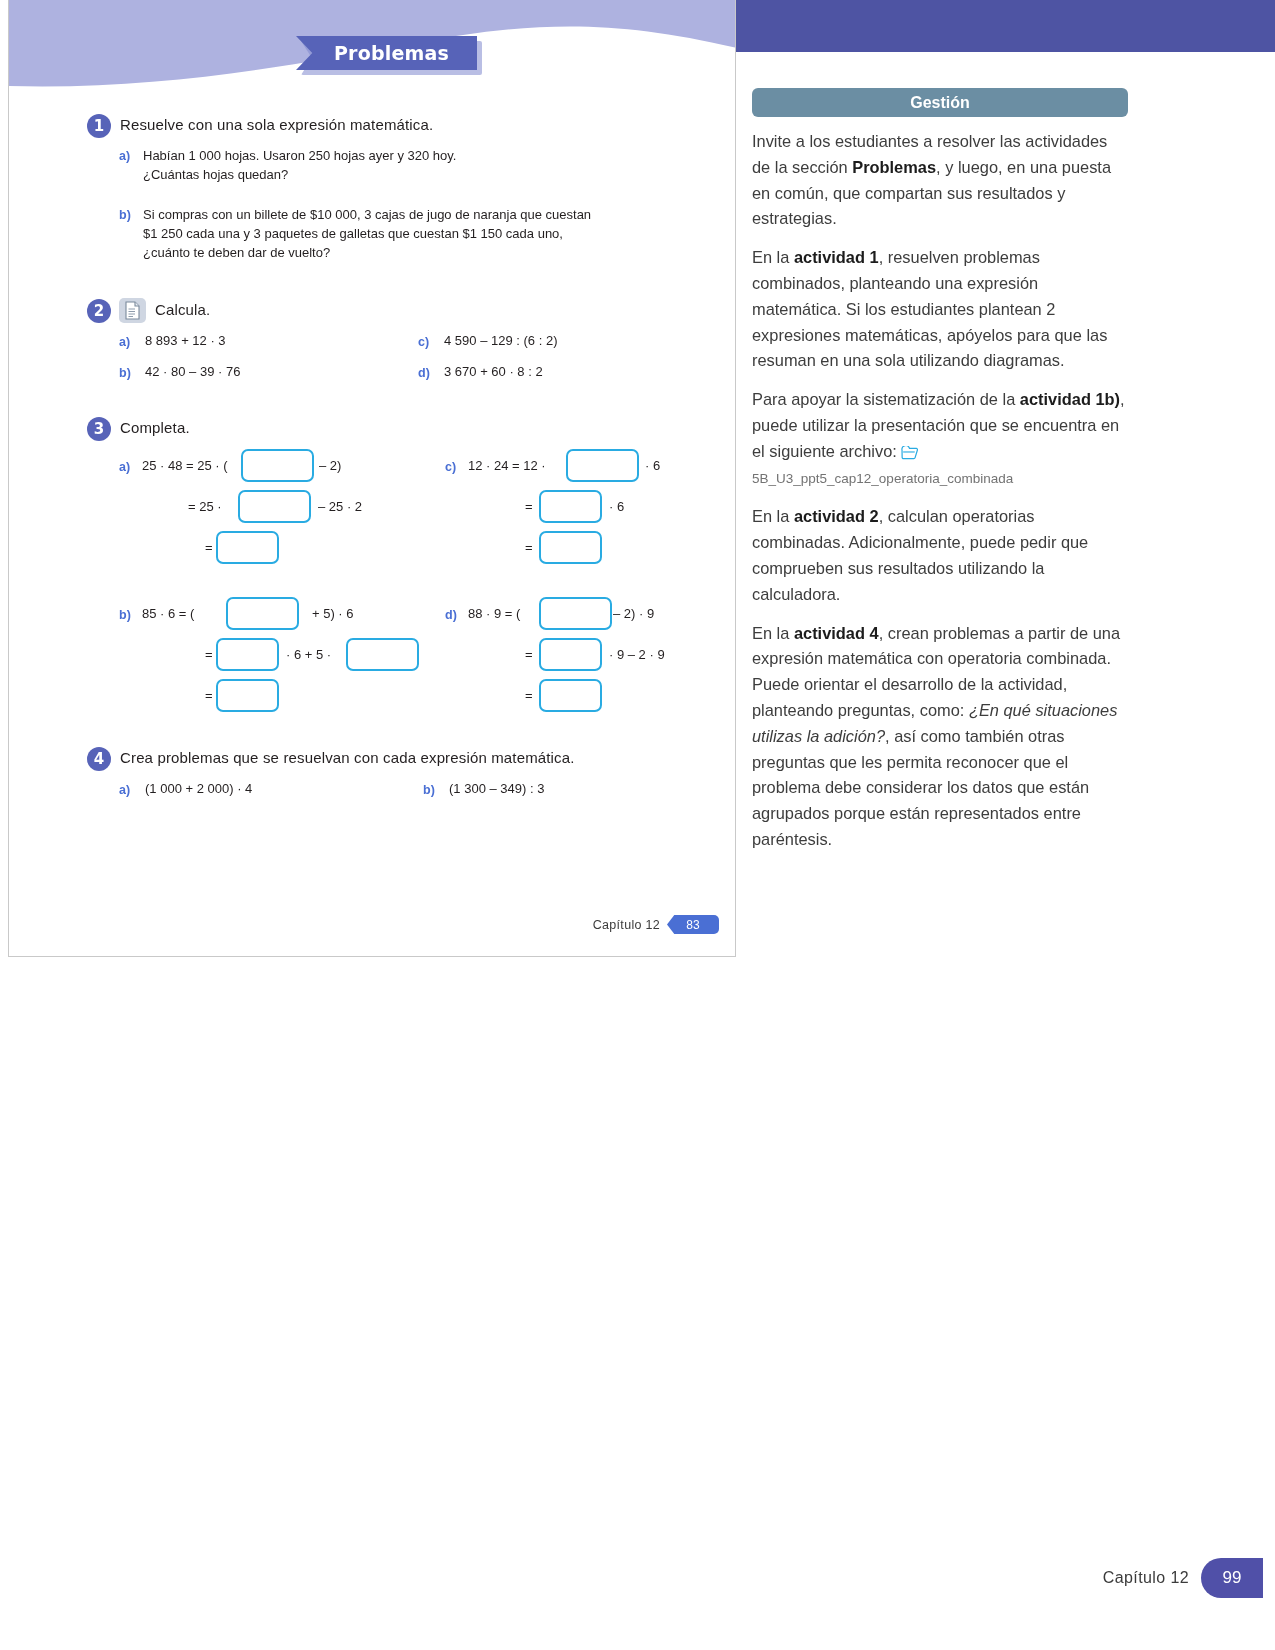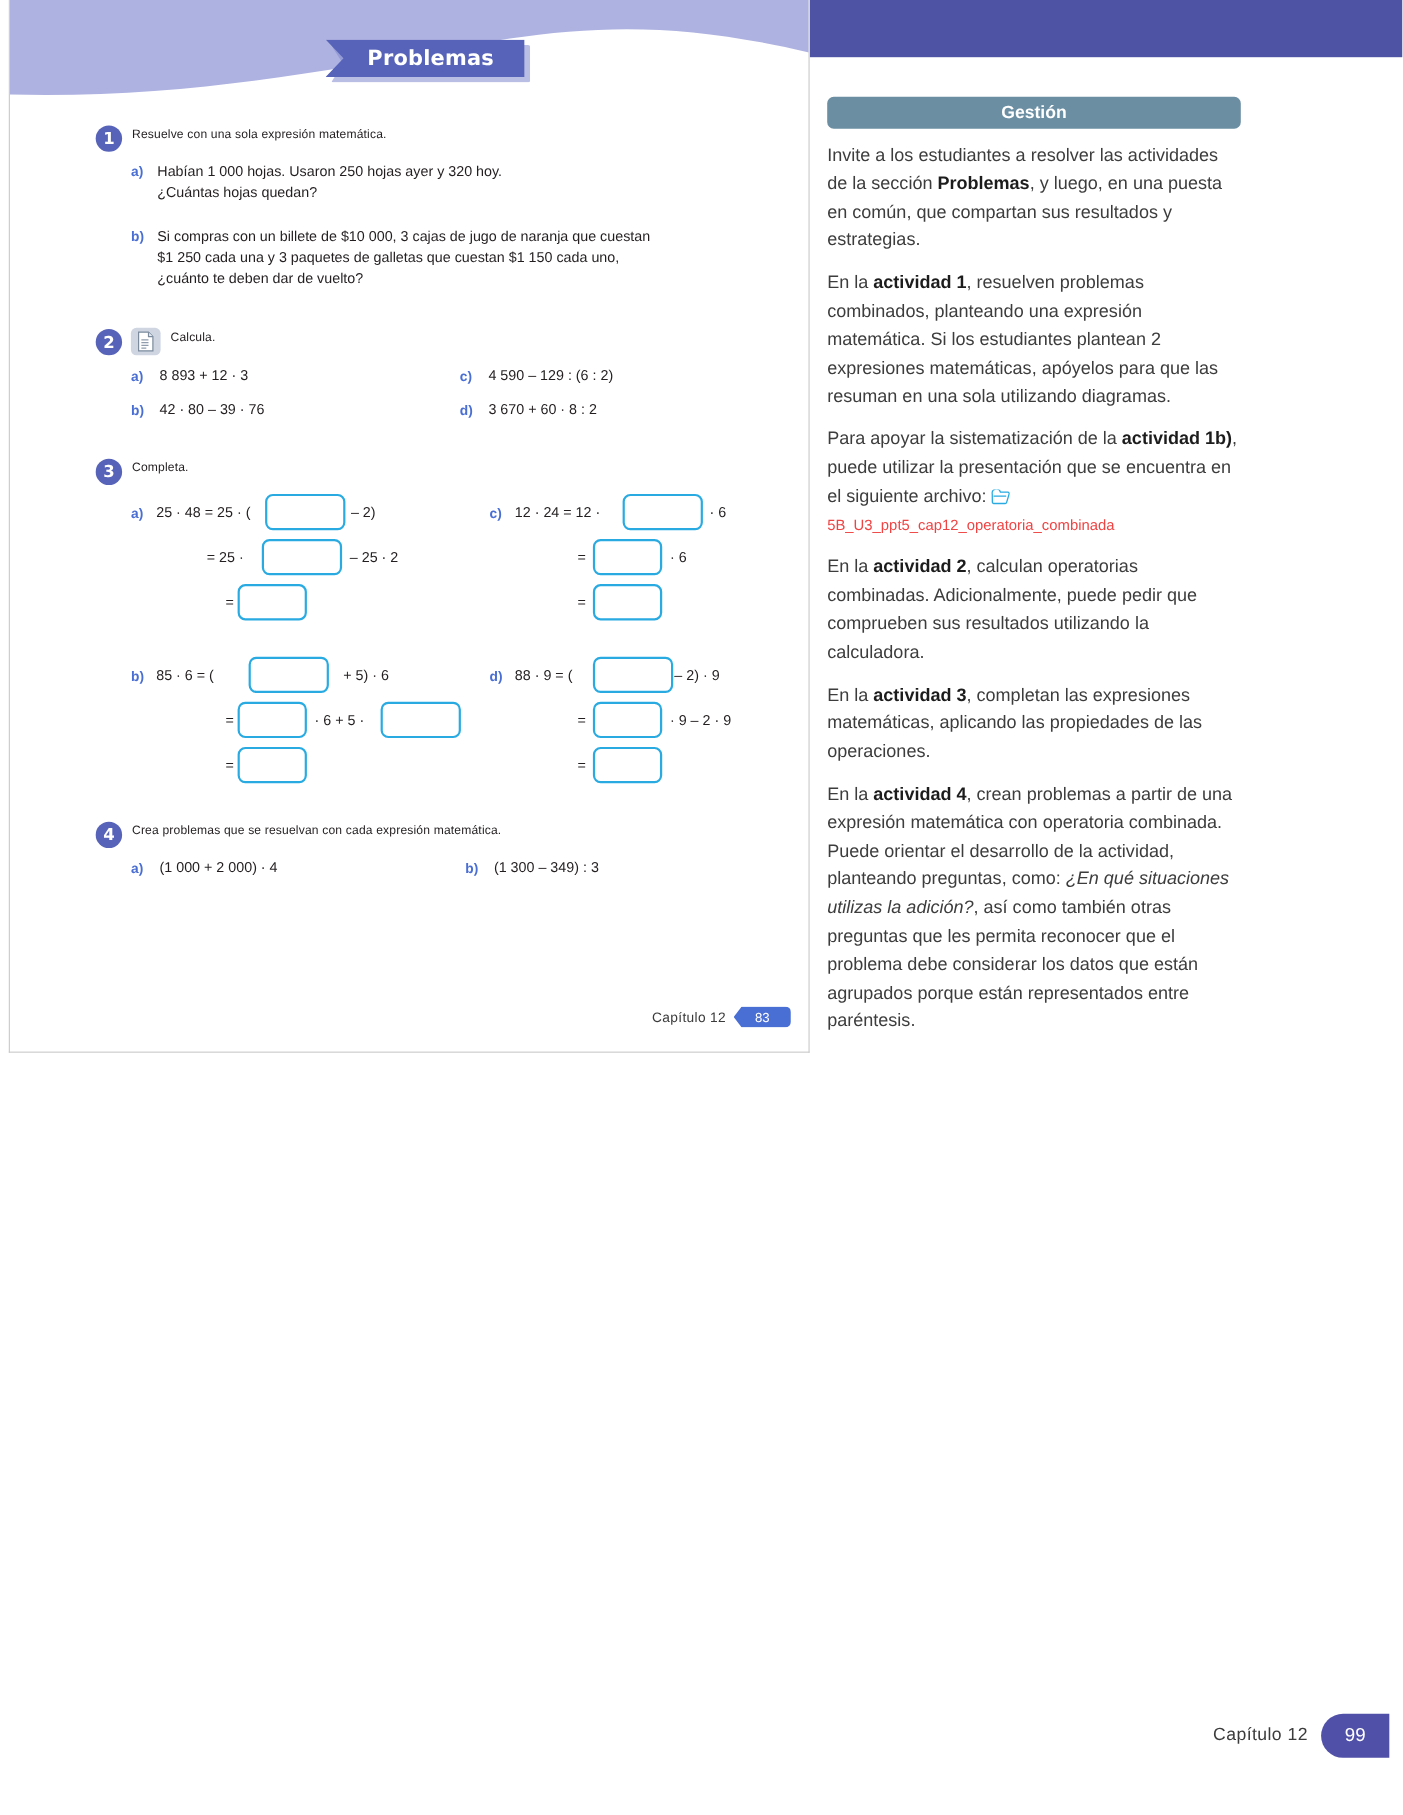--- a/index.html
+++ b/index.html
@@ -57,21 +57,21 @@
   .num-badge {
     position:absolute; left:0; top:0;
     width:24px; height:24px; border-radius:50%;
     background:#5763b8; color:#fff;
     display:flex; align-items:center; justify-content:center;
     font-size:15px; font-weight:bold;
     font-family:"DejaVu Sans", sans-serif;
   }
   .act-title {
     position:absolute; left:33px; top:2px;
-    font-size:11px; color:#231f20; white-space:nowrap;
+    font-size:15px; color:#231f20; white-space:nowrap;
     font-family:"Liberation Sans", sans-serif;
     letter-spacing:.15px;
   }
   .calc-icon {
     position:absolute; left:32px; top:-1px; width:27px; height:25px;
     border-radius:5px; background:#cfd6e2;
     display:flex; align-items:center; justify-content:center;
   }
 
   .itm { position:absolute; font-size:13px; color:#231f20; letter-spacing:.1px; }
@@ -108,21 +108,21 @@
     margin-top:10px;
   }
   .side-body { margin-top:12px; width:376px; }
   .side-p {
     font-size:16.4px; line-height:25.8px; color:#3d3d3d;
     margin-bottom:13px;
     font-family:"Liberation Sans", sans-serif;
   }
   .side-p b { color:#1c1c1c; font-weight:bold; }
   .side-p i { font-style: italic; }
-  .file-link { color:#ef4444; font-size:13.5px; }
+  .file-link { color:#737373; font-size:13.5px; }
   .file-ico {
     display:inline-block; vertical-align:-3px;
     width:17px; height:14px; margin-right:2px;
   }
 
   
   .bot-foot { position:absolute; right:12px; bottom:52px; display:flex; align-items:center; gap:12px; }
   .bot-foot .lbl { font-size:16px; color:#3b3b3b; letter-spacing:.4px; }
   .bot-chip {
     width:62px; height:40px; background:#5050a8; color:#fff;
@@ -256,21 +256,20 @@
   <div class="side">
     <div class="side-head">Gestión</div>
     <div class="side-body" id="side-body">
         <div class="side-p">Invite a los estudiantes a resolver las actividades de la sección <b>Problemas</b>, y luego, en una puesta en común, que compartan sus resultados y estrategias.</div>
         <div class="side-p">En la <b>actividad 1</b>, resuelven problemas combinados, planteando una expresión matemática. Si los estudiantes plantean 2 expresiones matemáticas, apóyelos para que las resuman en una sola utilizando diagramas.</div>
         <div class="side-p">Para apoyar la sistematización de la <b>actividad 1b)</b>, puede utilizar la presentación que se encuentra en el siguiente archivo: <svg class="file-ico" viewBox="0 0 18 15">
             <path d="M1,4.5 A3.6,3.6 0 0 1 9,2.6 L16.2,2.6 A1.4,1.4 0 0 1 17.4,4.6 L15,12.5 A1.5,1.5 0 0 1 13.6,13.6 L2.6,13.6 A1.5,1.5 0 0 1 1.1,12 Z" fill="none" stroke="#29abe2" stroke-width="1.3"></path>
             <path d="M2.2,6.4 L14.6,6.4" stroke="#29abe2" stroke-width="1.2"></path>
           </svg><span class="file-link">5B_U3_ppt5_cap12_operatoria_combinada</span></div>
         <div class="side-p">En la <b>actividad 2</b>, calculan operatorias combinadas. Adicionalmente, puede pedir que comprueben sus resultados utilizando la calculadora.</div>
-        <div class="side-p">En la <b>actividad 3</b>, completan las expresiones matemáticas, aplicando las propiedades de las operaciones.</div>
         <div class="side-p">En la <b>actividad 4</b>, crean problemas a partir de una expresión matemática con operatoria combinada. Puede orientar el desarrollo de la actividad, planteando preguntas, como: <i>¿En qué situaciones utilizas la adición?</i>, así como también otras preguntas que les permita reconocer que el problema debe considerar los datos que están agrupados porque están representados entre paréntesis.</div>
       </div>
   </div>
 
   <div class="bot-foot">
     <span class="lbl">Capítulo 12</span>
     <span class="bot-chip">99</span>
   </div>
 
 </div>

